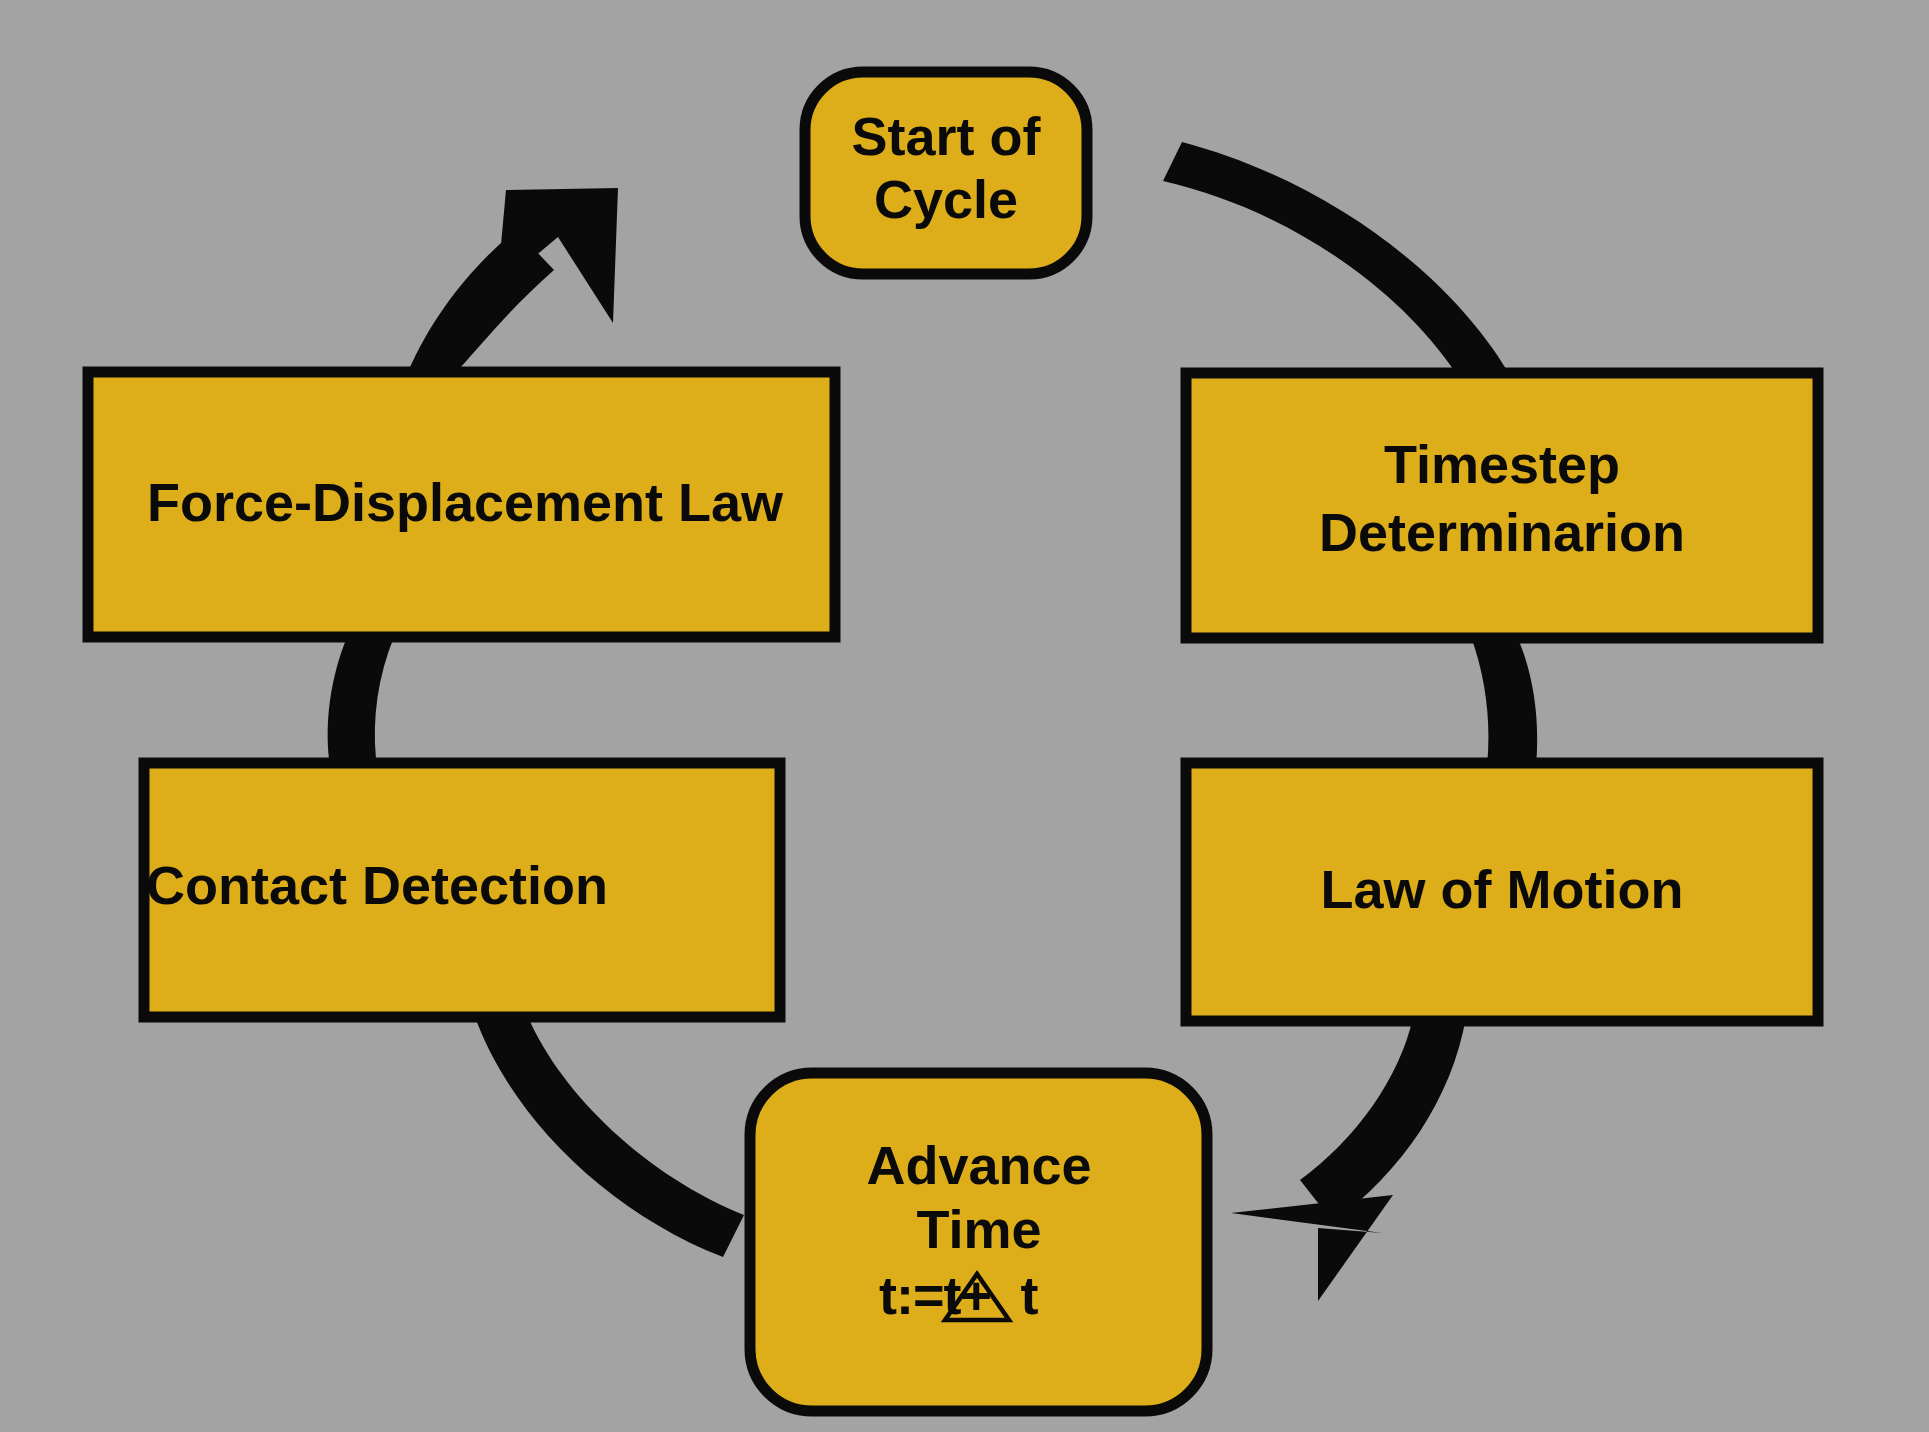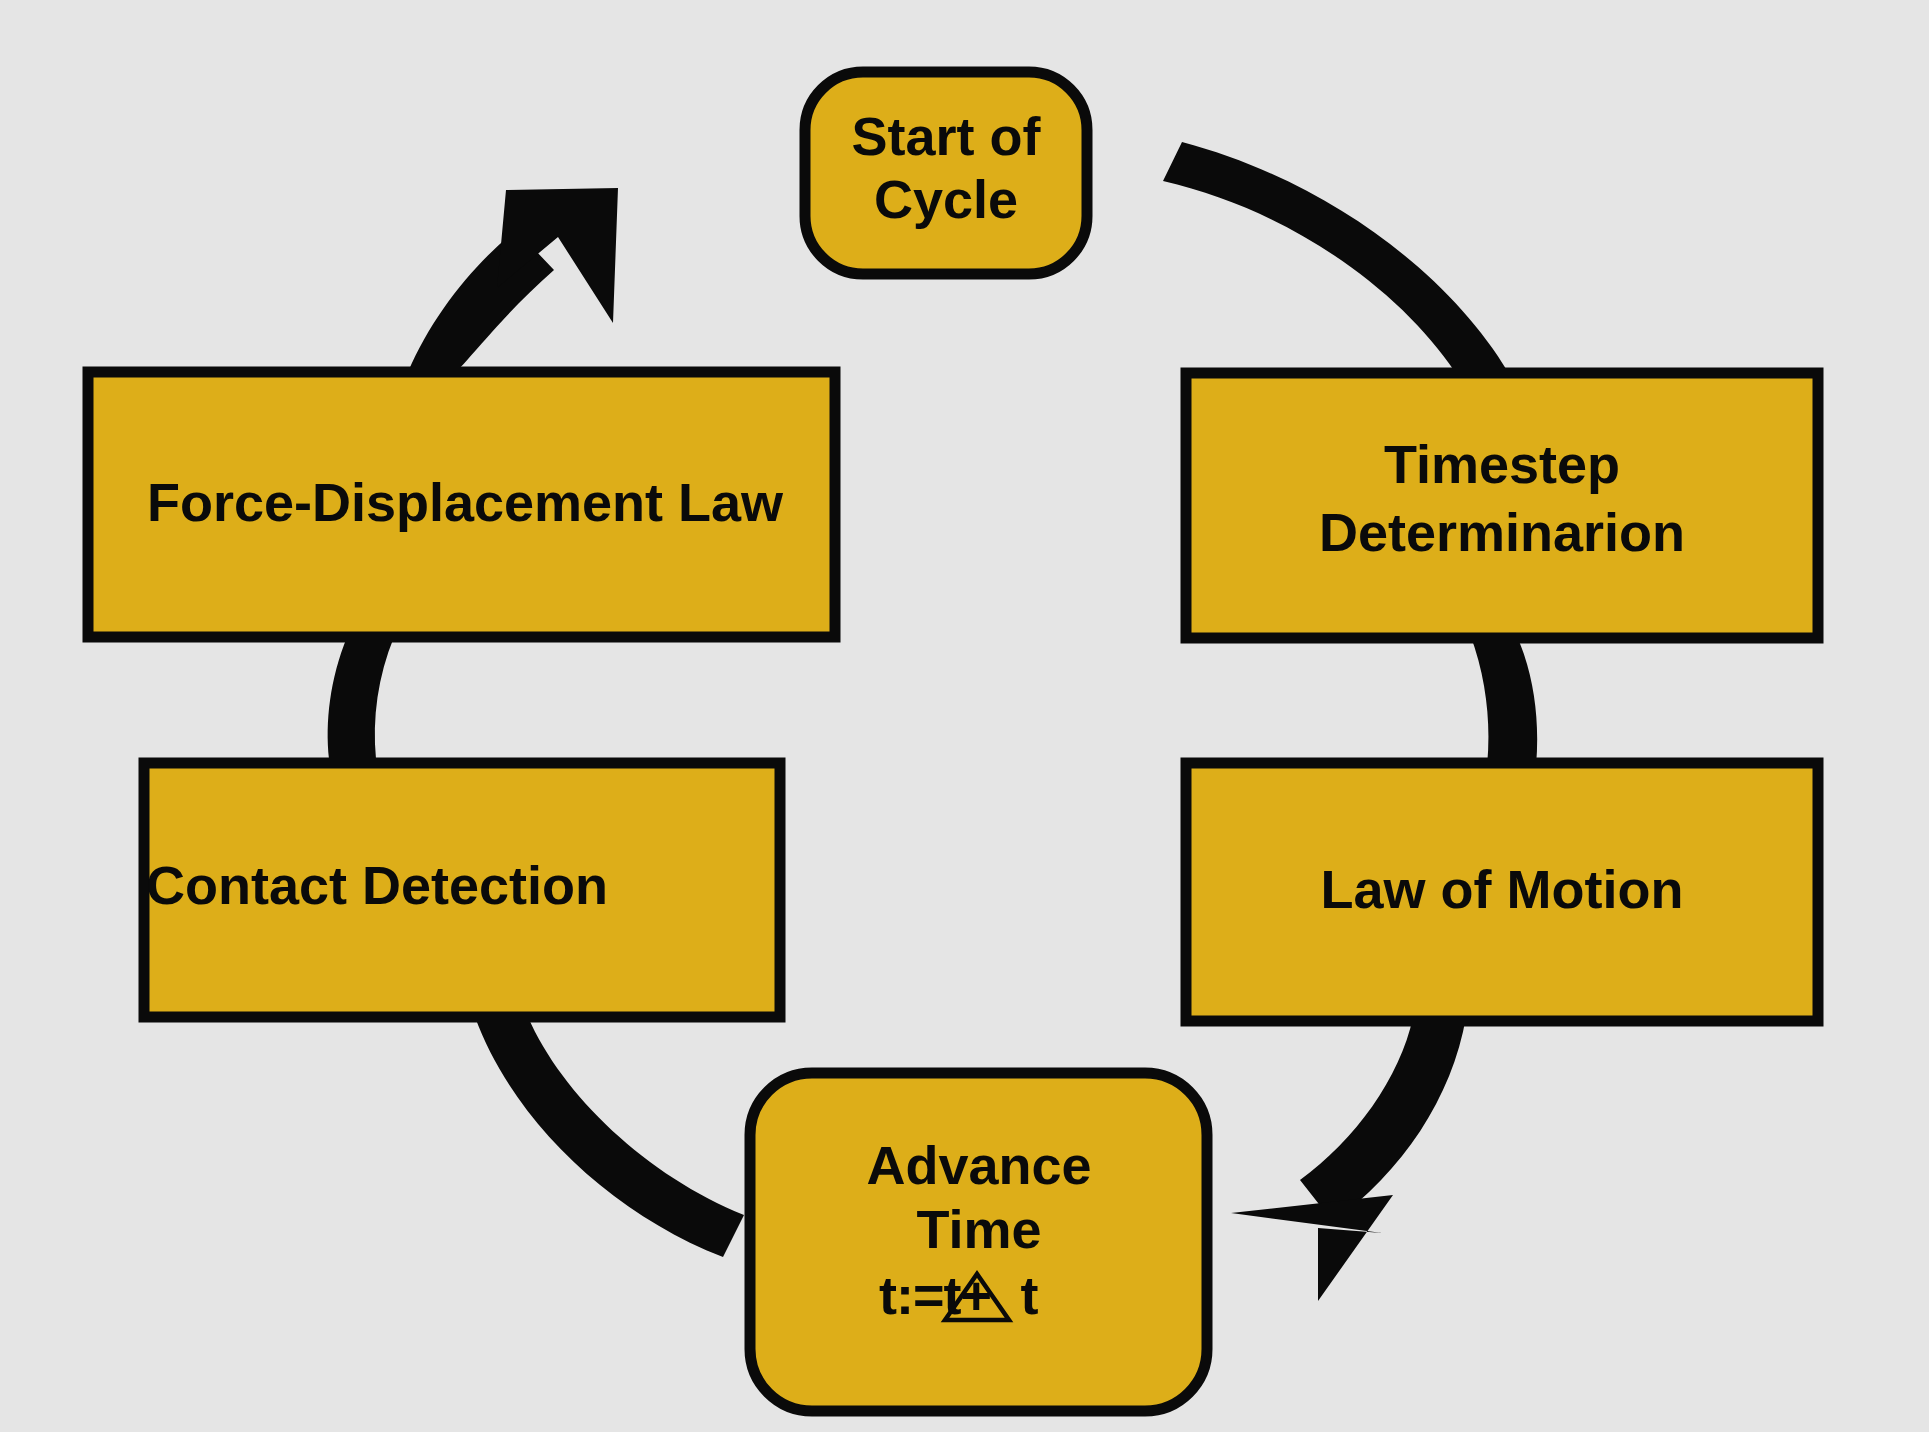--- a/index.html
+++ b/index.html
@@ -10,21 +10,21 @@
   body {
     width: 1929px;
     height: 1432px;
     overflow: hidden;
     font-family: "Liberation Sans", sans-serif;
   }
   #diagram-root {
     position: relative;
     width: 1929px;
     height: 1432px;
-    background: #e5e5e5;
+    background: #a3a3a3;
   }
   svg#cycle-svg {
     position: absolute;
     top: 0;
     left: 0;
     width: 1929px;
     height: 1432px;
     display: block;
   }
   .node-label {

